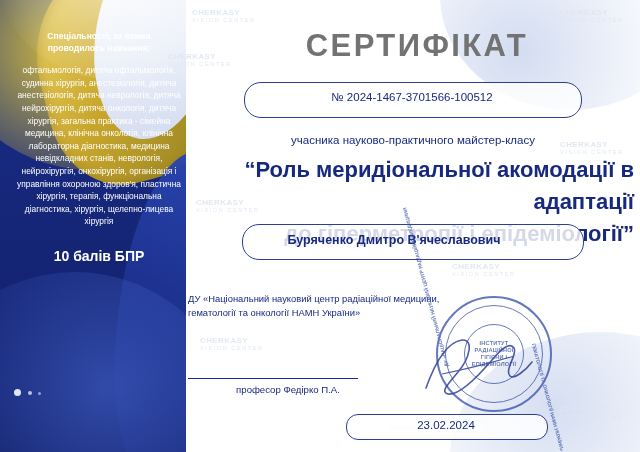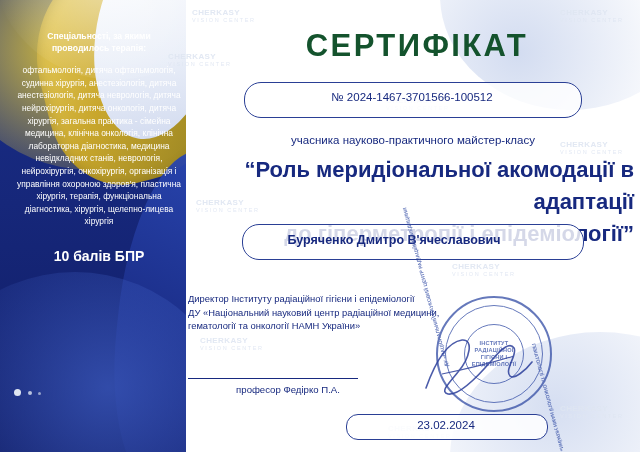--- a/index.html
+++ b/index.html
@@ -164,21 +164,21 @@
     position: absolute;
     left: 186px; top: 0;
     right: 0; bottom: 0;
     z-index: 4;
   }
   .cert-title {
     position: absolute;
     top: 28px;
     left: 8px; right: 0;
     text-align: center;
-    color: #14532d;
+    color: #737373;
     font-weight: bold;
     font-size: 31px;
     letter-spacing: 2.4px;
   }
   .number-box {
     position: absolute;
     top: 82px;
     left: 58px;
     width: 336px;
     height: 34px;
@@ -406,21 +406,21 @@
     </div>
     <div class="wm" style="left:388px; top:424px;">
       <span>CHERKASY</span>
       <small>VISION CENTER</small>
     </div>
   </div>
 
   <div class="left-text">
     <div class="left-title">
       <div>Спеціальності, за якими</div>
-      <div>проводилось терапія:</div>
+      <div>проводилось навчання:</div>
     </div>
     <div class="left-body">офтальмологія, дитяча офтальмологія, судинна хірургія, анестезіологія, дитяча анестезіологія, дитяча неврологія, дитяча нейрохірургія, дитяча онкологія, дитяча хірургія, загальна практика - сімейна медицина, клінічна онкологія, клінічна лабораторна діагностика, медицина невідкладних станів, неврологія, нейрохірургія, онкохірургія, організація і управління охороною здоров'я, пластична хірургія, терапія, функціональна діагностика, хірургія, щелепно-лицева хірургія</div>
     <div class="left-points">10 балів БПР</div>
   </div>
 
   <div class="main">
 
     <div class="cert-title">СЕРТИФІКАТ</div>
 
     <div class="number-box"></div>
@@ -430,21 +430,20 @@
 
     <div class="event-title">
       <div>“Роль меридіональної акомодації в адаптації</div>
       <div>до гіперметропії і епідеміології”</div>
     </div>
 
     <div class="name-box"></div>
     <div class="name-text">Буряченко Дмитро В'ячеславович</div>
 
     <div class="signer-block">
-      <div>Директор Інституту радіаційної гігієни і епідеміології</div>
       <div>ДУ «Національний науковий центр радіаційної медицини,</div>
       <div>гематології та онкології НАМН України»</div>
     </div>
 
     <svg class="signature" viewBox="0 0 120 70">
       <path d="M8 58 C18 30, 30 12, 44 10 C56 9, 52 28, 40 42 C30 54, 22 62, 30 64 C42 66, 62 44, 74 30 C84 18, 92 12, 96 18 C100 24, 86 40, 92 46 C96 50, 108 40, 114 32" fill="none" stroke="#2c3f9b" stroke-width="1.6" stroke-linecap="round"></path>
       <path d="M24 44 C44 40, 70 34, 96 26" fill="none" stroke="#2c3f9b" stroke-width="1.2"></path>
     </svg>
 
     <div class="stamp">

